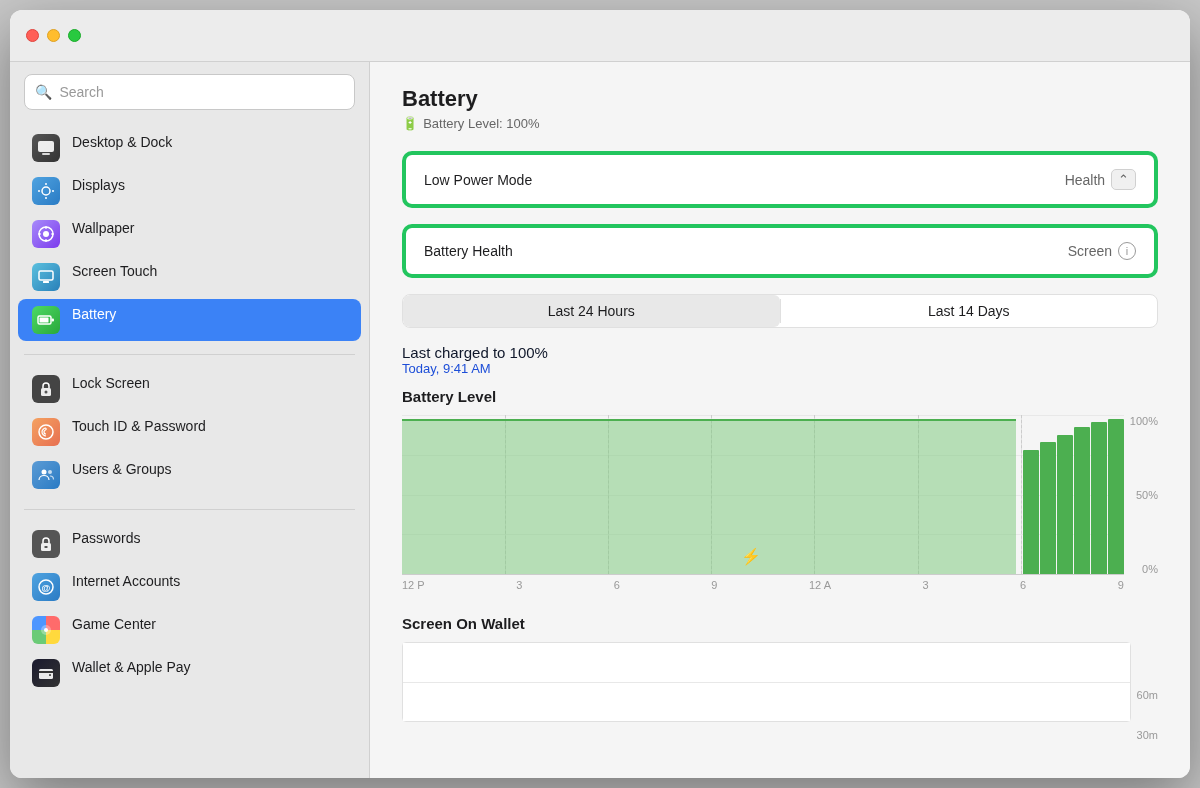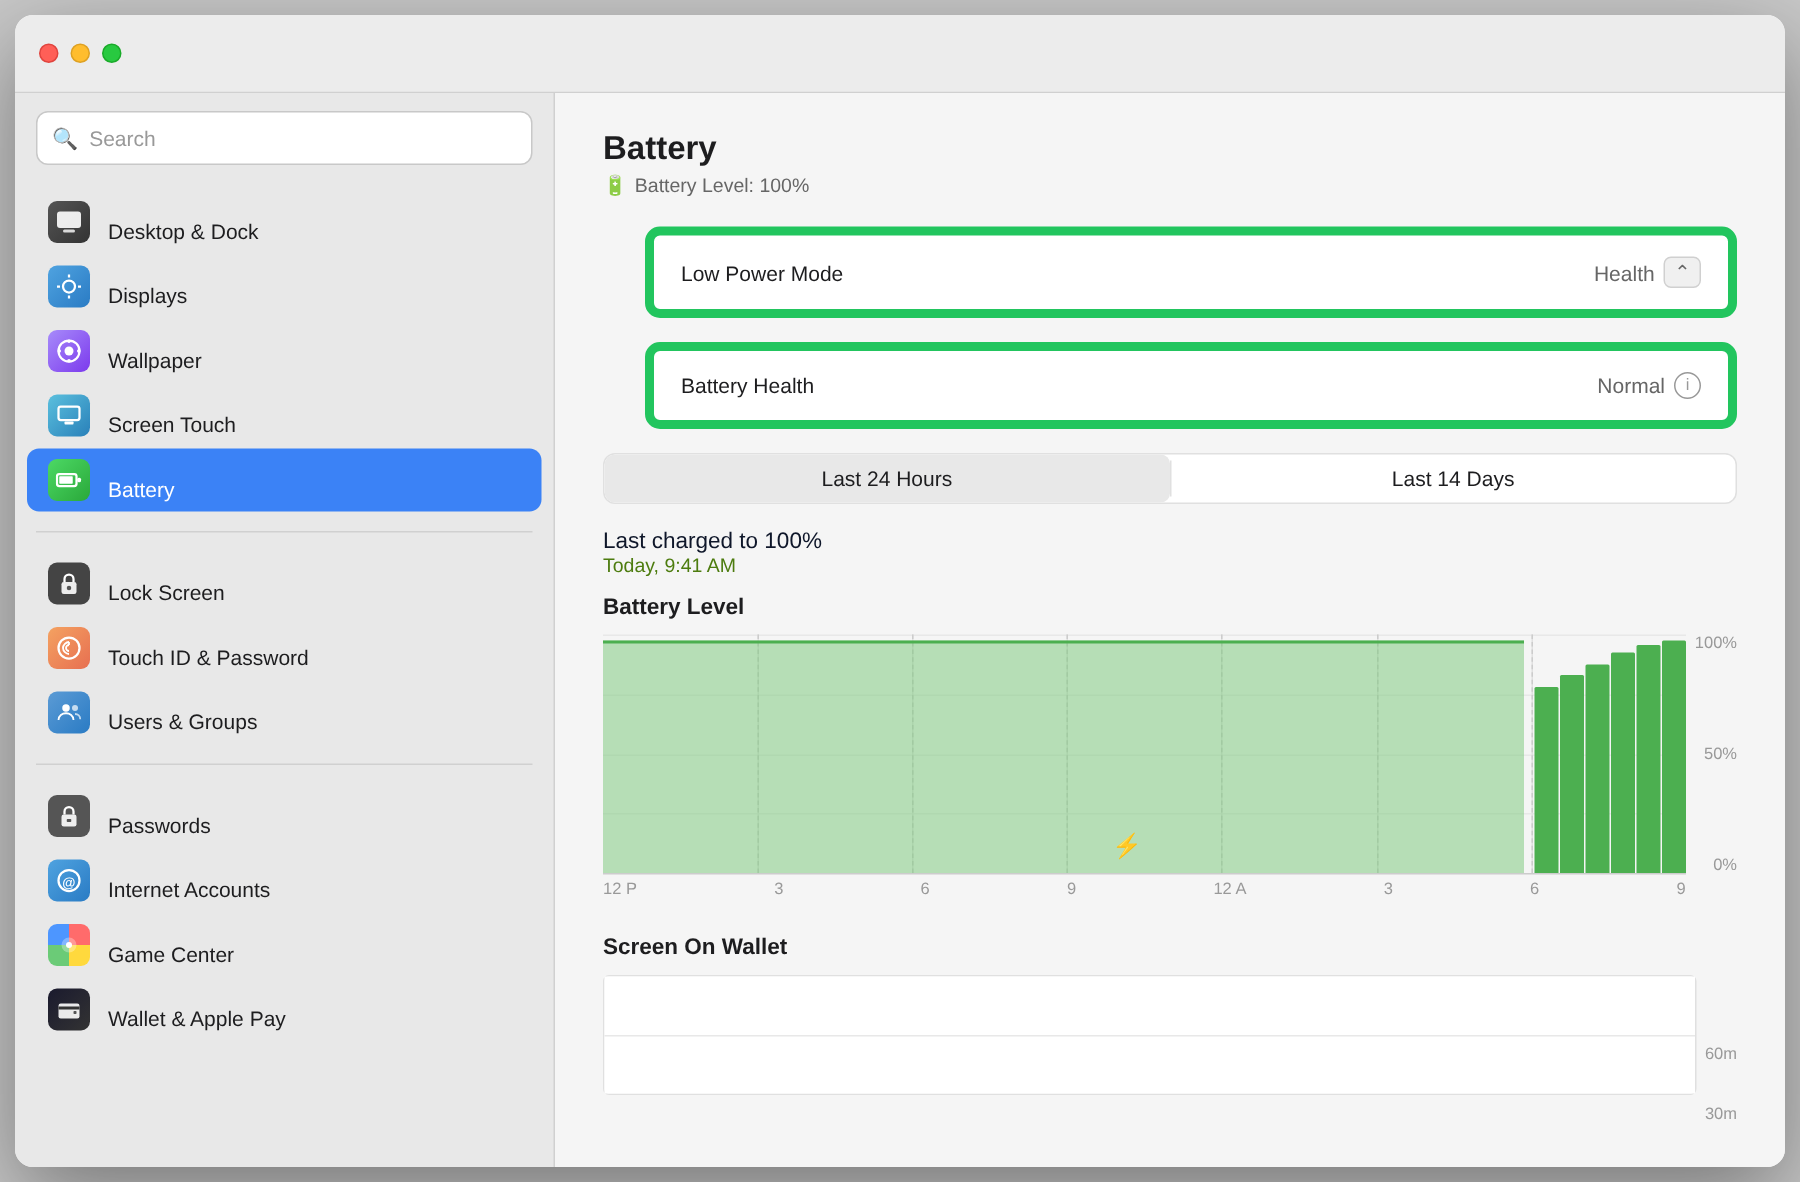--- a/index.html
+++ b/index.html
@@ -80,21 +80,21 @@
     }
     .search-placeholder {
       color: #999;
       font-size: 14px;
     }
     .sidebar-section {
       padding: 4px 0;
     }
     .sidebar-item {
       display: flex;
-      align-items: flex-end;
+      align-items: flex-start;
       padding: 7px 14px;
       gap: 12px;
       cursor: pointer;
       border-radius: 8px;
       margin: 1px 8px;
     }
     .sidebar-item.active {
       background: #3b82f6;
     }
     .sidebar-item.active .sidebar-label {
@@ -136,24 +136,23 @@
       font-size: 13px;
       color: #666;
       display: flex;
       align-items: center;
       gap: 5px;
       margin-bottom: 20px;
     }
     .settings-card {
       background: #fff;
       border-radius: 10px;
-      border: 6px solid #22c55e;
+      border: 4px solid #22c55e;
       margin-bottom: 16px;
       overflow: hidden;
-      margin-left: 28px;
     }
     .settings-row {
       display: flex;
       align-items: center;
       justify-content: space-between;
       padding: 14px 18px;
       border-bottom: 1px solid #efefef;
     }
     .settings-row:last-child {
       border-bottom: none;
@@ -221,21 +220,21 @@
     .charged-section {
       margin-bottom: 12px;
     }
     .charged-title {
       font-size: 15px;
       font-weight: 400;
       color: #0f172a;
     }
     .charged-sub {
       font-size: 13px;
-      color: #4d7c0f;
+      color: #1d4ed8;
     }
     .chart-section {
       margin-bottom: 20px;
     }
     .chart-title {
       font-size: 15px;
       font-weight: 700;
       color: #1d1d1f;
       margin-bottom: 10px;
     }
@@ -539,21 +538,21 @@
             <span>Health</span>
             <span class="stepper">⌃</span>
           </div>
         </div>
       </div>
 
       <div class="settings-card">
         <div class="settings-row">
           <span class="settings-row-label">Battery Health</span>
           <div class="settings-row-value">
-            <span>Normal</span>
+            <span>Screen</span>
             <div class="info-icon">i</div>
           </div>
         </div>
       </div>
 
       <div class="tab-group">
         <button class="tab-btn active">Last 24 Hours</button>
         <div class="tab-divider"></div>
         <button class="tab-btn">Last 14 Days</button>
       </div>

